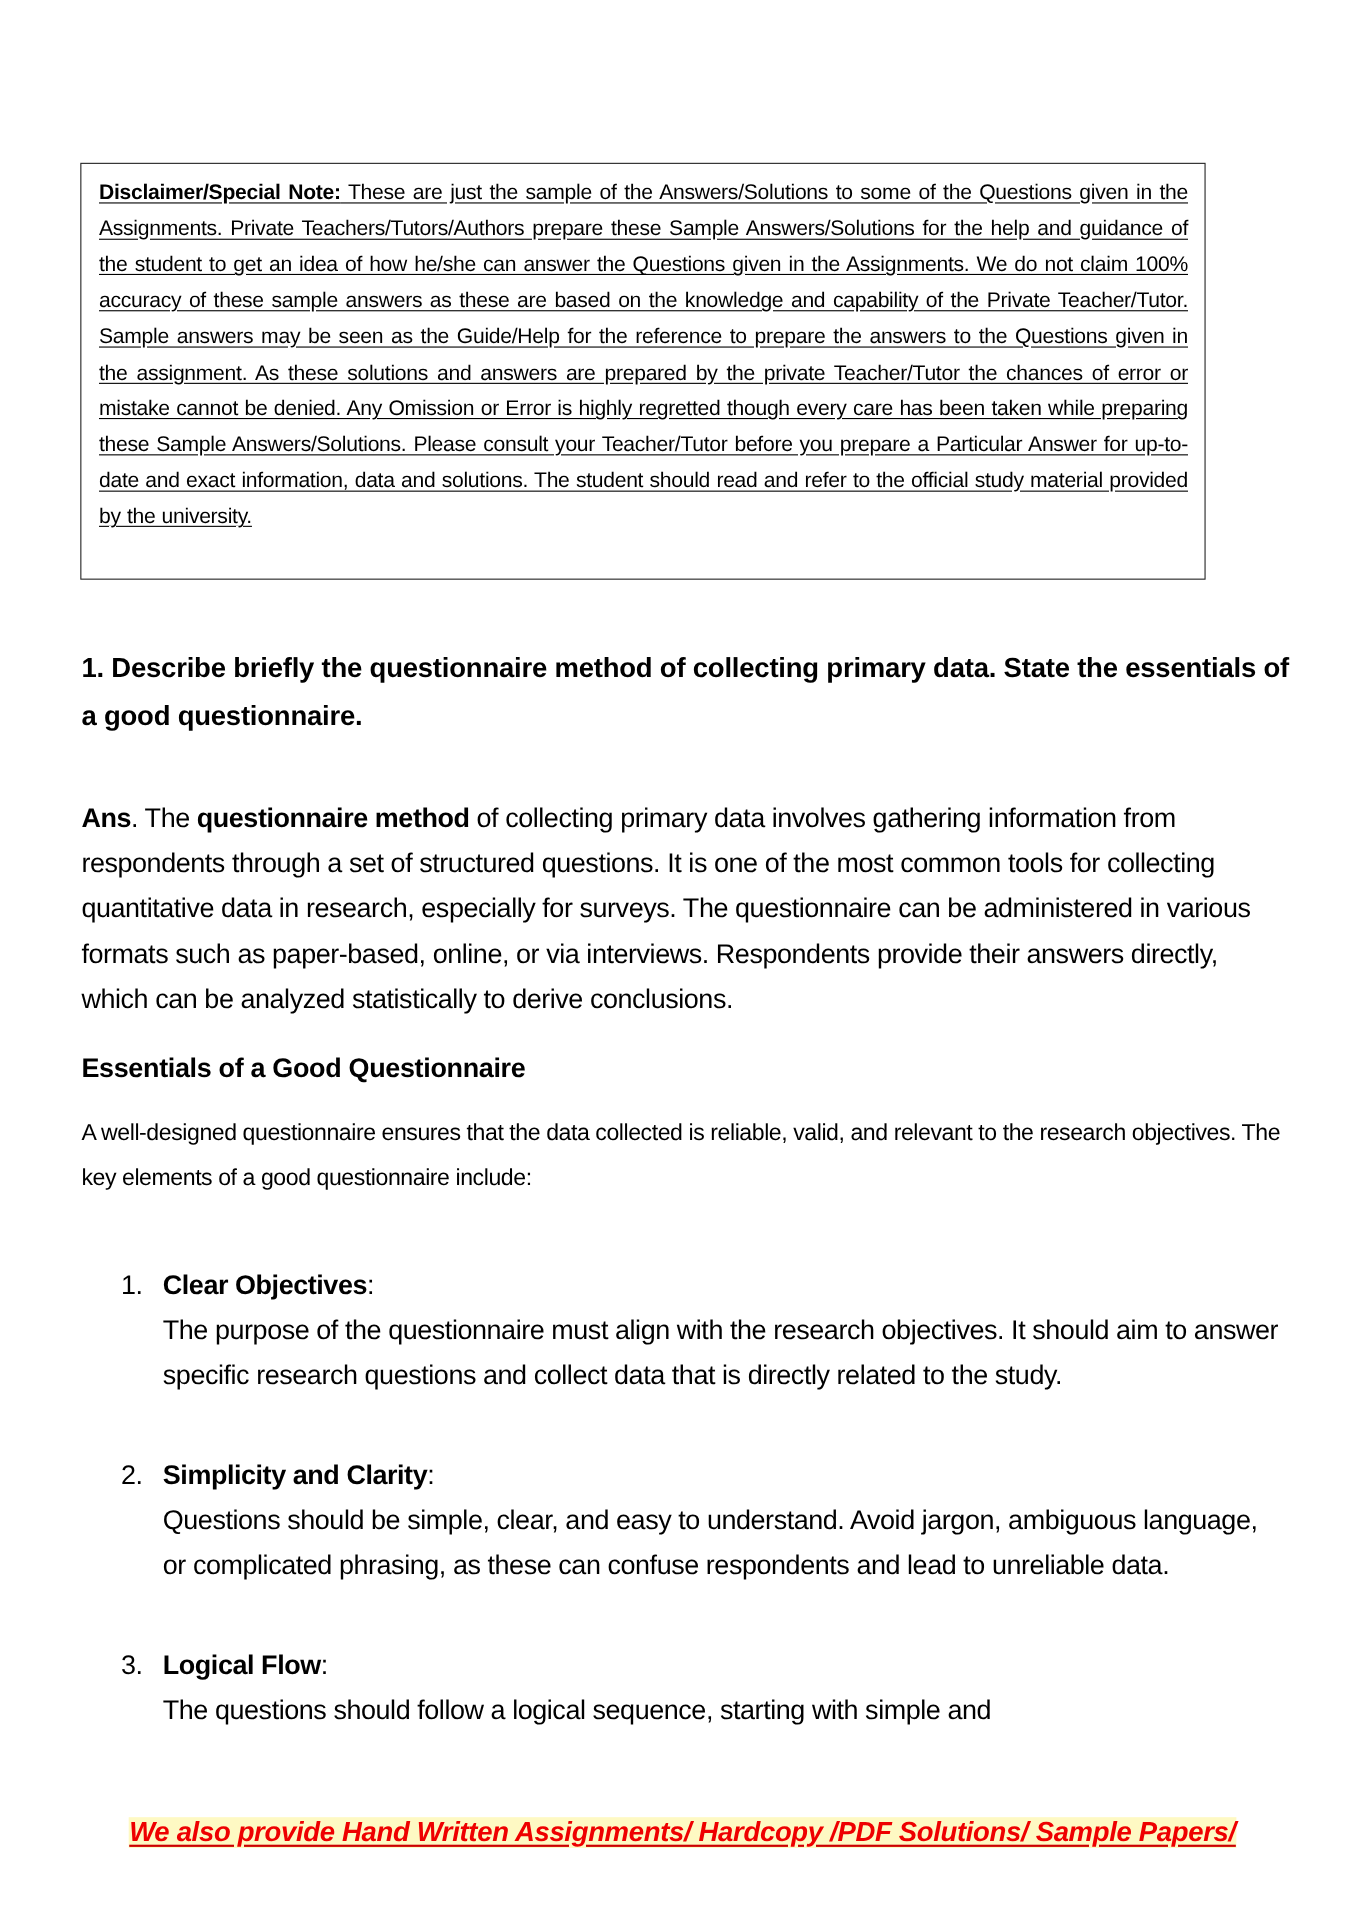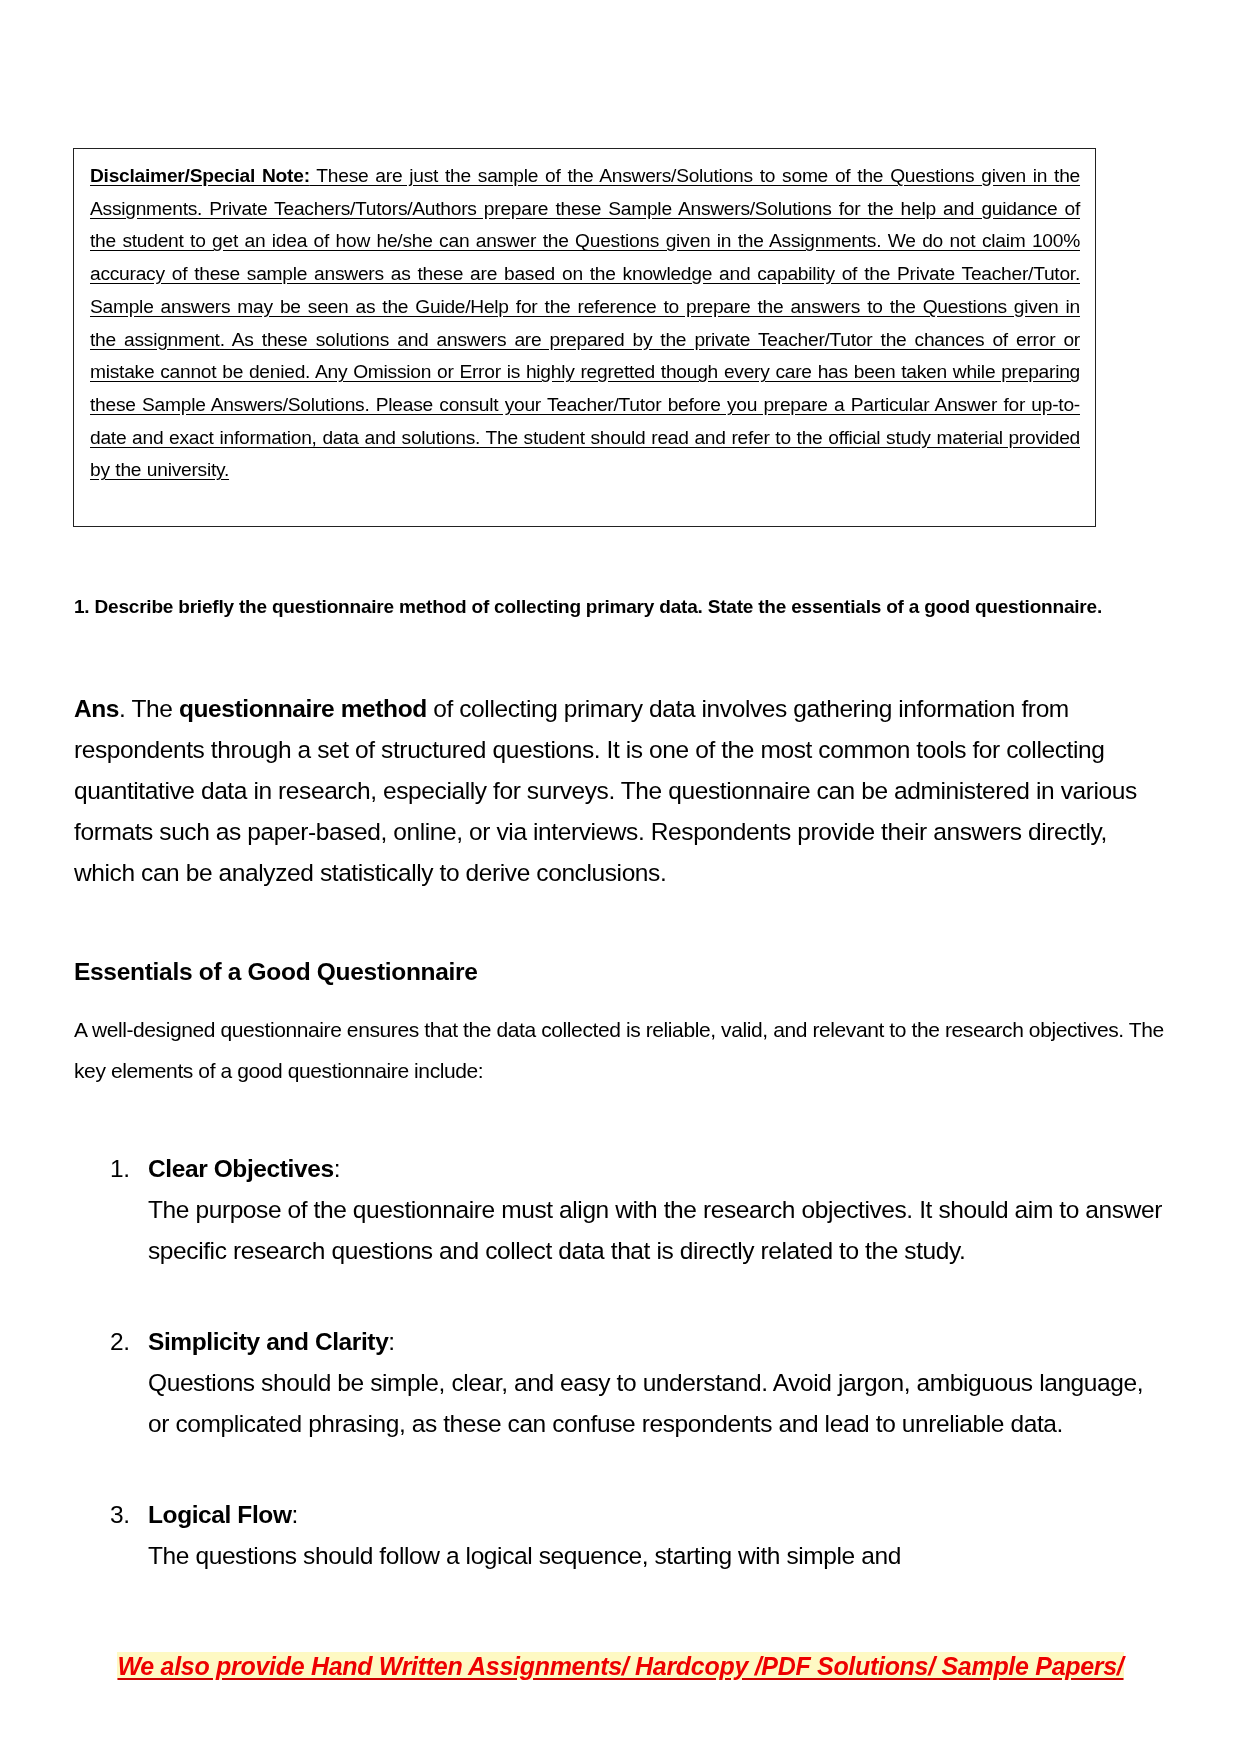--- a/index.html
+++ b/index.html
@@ -13,25 +13,25 @@
     padding: 11px 15px 0 16px;
   }
   .disclaimer p {
     margin: 0; font-size: 19.2px; line-height: 32.7px;
     text-align: justify; text-decoration: underline; text-underline-offset: 3px;
     letter-spacing: -0.25px; word-spacing: 0.5px;
   }
   .disclaimer b { font-weight: bold; }
   .question {
     position: absolute; left: 74px; top: 585px; width: 1100px;
-    font-size: 19px; font-weight: bold; line-height: 44px; margin: 0;
+    font-size: 25px; font-weight: bold; line-height: 44px; margin: 0;
     letter-spacing: -0.2px;
   }
   .answer {
-    position: absolute; left: 74px; top: 688px; width: 1100px; margin: 0;
+    position: absolute; left: 74px; top: 724px; width: 1100px; margin: 0;
     font-size: 24.5px; line-height: 41px; letter-spacing: -0.4px;
   }
   .answer b { font-weight: bold; }
   .subhead {
     position: absolute; left: 74px; top: 954px; margin: 0;
     font-size: 24.5px; font-weight: bold; line-height: 36px; letter-spacing: -0.3px;
   }
   .intro {
     position: absolute; left: 74px; top: 1009px; width: 1100px; margin: 0;
     font-size: 21px; line-height: 41px; letter-spacing: -0.4px;

